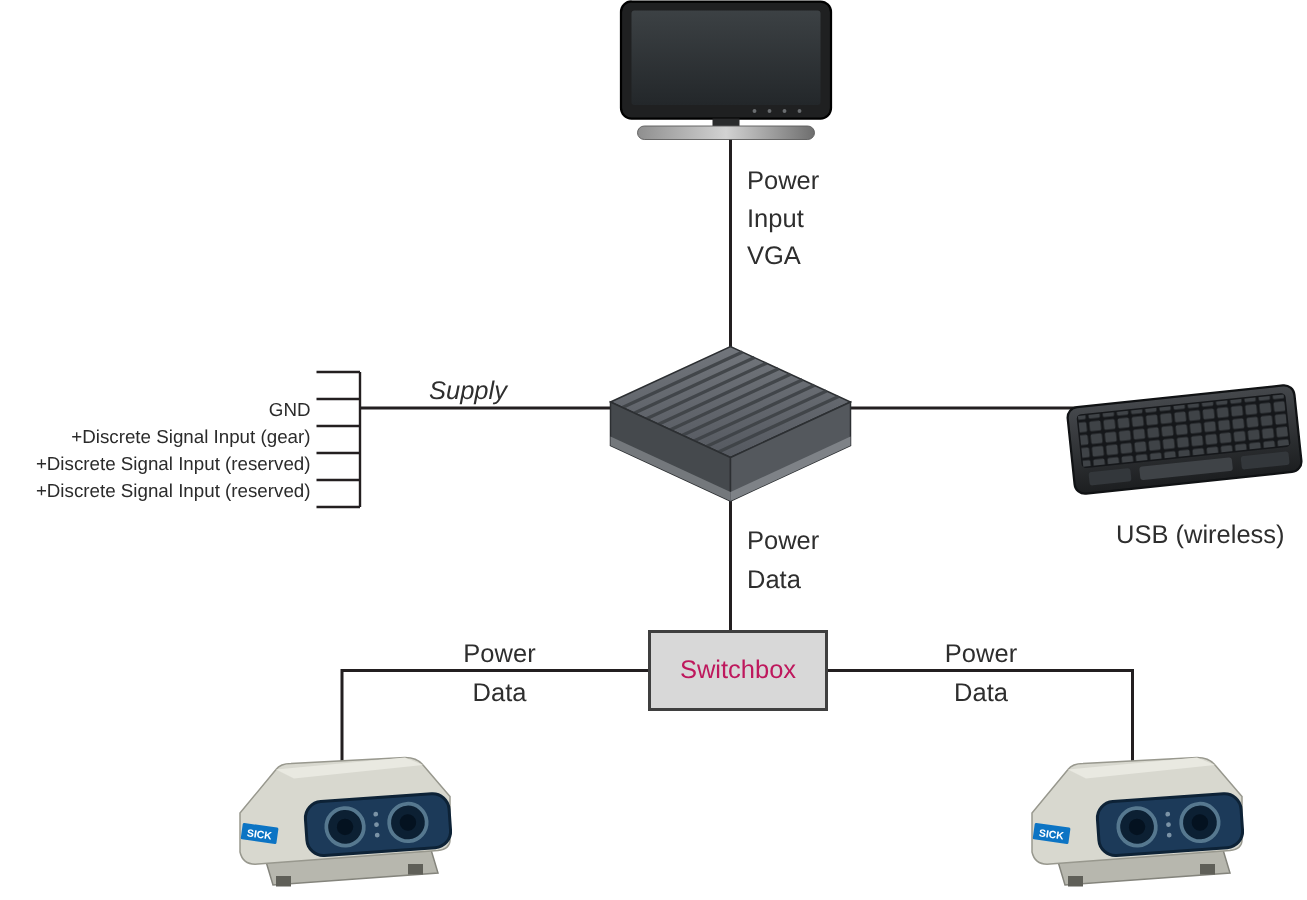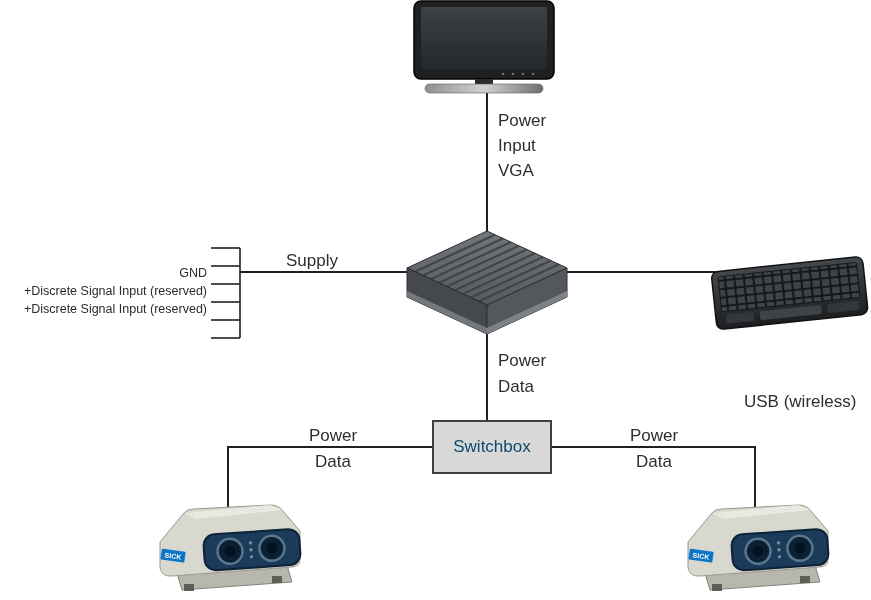--- a/index.html
+++ b/index.html
@@ -9,21 +9,21 @@
   }
   .layer{position:absolute;left:0;top:0;}
   .lbl{position:absolute;color:#2e2e2e;z-index:3;white-space:nowrap;}
   .lbl-big{font-size:17px;line-height:25px;}
   .lbl-small{font-size:12.5px;line-height:18px;}
   .device{position:absolute;z-index:2;}
   .inputs{position:absolute;left:0;top:239px;width:207px;text-align:right;z-index:3;margin-top:25px;}
   .switchbox{
     position:absolute;left:432px;top:420px;width:120px;height:54px;z-index:2;
     background:#d8d8d8;border:2px solid #3f3f3f;box-sizing:border-box;
-    display:flex;align-items:center;justify-content:center;font-size:17px;color:#0c4a6e;
+    display:flex;align-items:center;justify-content:center;font-size:17px;color:#be185d;
   }
   .pdlabel{position:absolute;z-index:3;width:60px;text-align:center;font-size:17px;line-height:26px;color:#2e2e2e;}
 </style>
 </head>
 <body>
 
 <div id="canvas">
 
   <svg class="layer" width="871" height="600" style="z-index:1;">
     <g stroke="#231f20" stroke-width="2" fill="none">
@@ -165,29 +165,30 @@
       <text x="25" y="58.5" text-anchor="middle" font-size="7" font-weight="bold" fill="#ffffff" font-family="Liberation Sans, sans-serif">SICK</text>
     </g>
   </svg>
 
   <div class="lbl lbl-big" style="left:498px;top:108px;">
     <div>Power</div>
     <div>Input</div>
     <div>VGA</div>
   </div>
 
-  <div class="lbl lbl-big" style="left:286px;top:248px;">Supply</div>
+  <div class="lbl lbl-big" style="left:286px;top:248px;font-style:italic;">Supply</div>
 
   <div class="inputs lbl-small">
     <div>GND</div>
+    <div>+Discrete Signal Input (gear)</div>
     <div>+Discrete Signal Input (reserved)</div>
     <div>+Discrete Signal Input (reserved)</div>
   </div>
 
-  <div class="lbl lbl-big" style="left:744px;top:344px;margin-top:45px;">USB (wireless)</div>
+  <div class="lbl lbl-big" style="left:744px;top:344px;">USB (wireless)</div>
 
   <div class="lbl lbl-big" style="left:498px;top:348px;line-height:26px;">
     <div>Power</div>
     <div>Data</div>
   </div>
 
   <div class="pdlabel" style="left:303px;top:423px;">
     <div>Power</div>
     <div>Data</div>
   </div>

